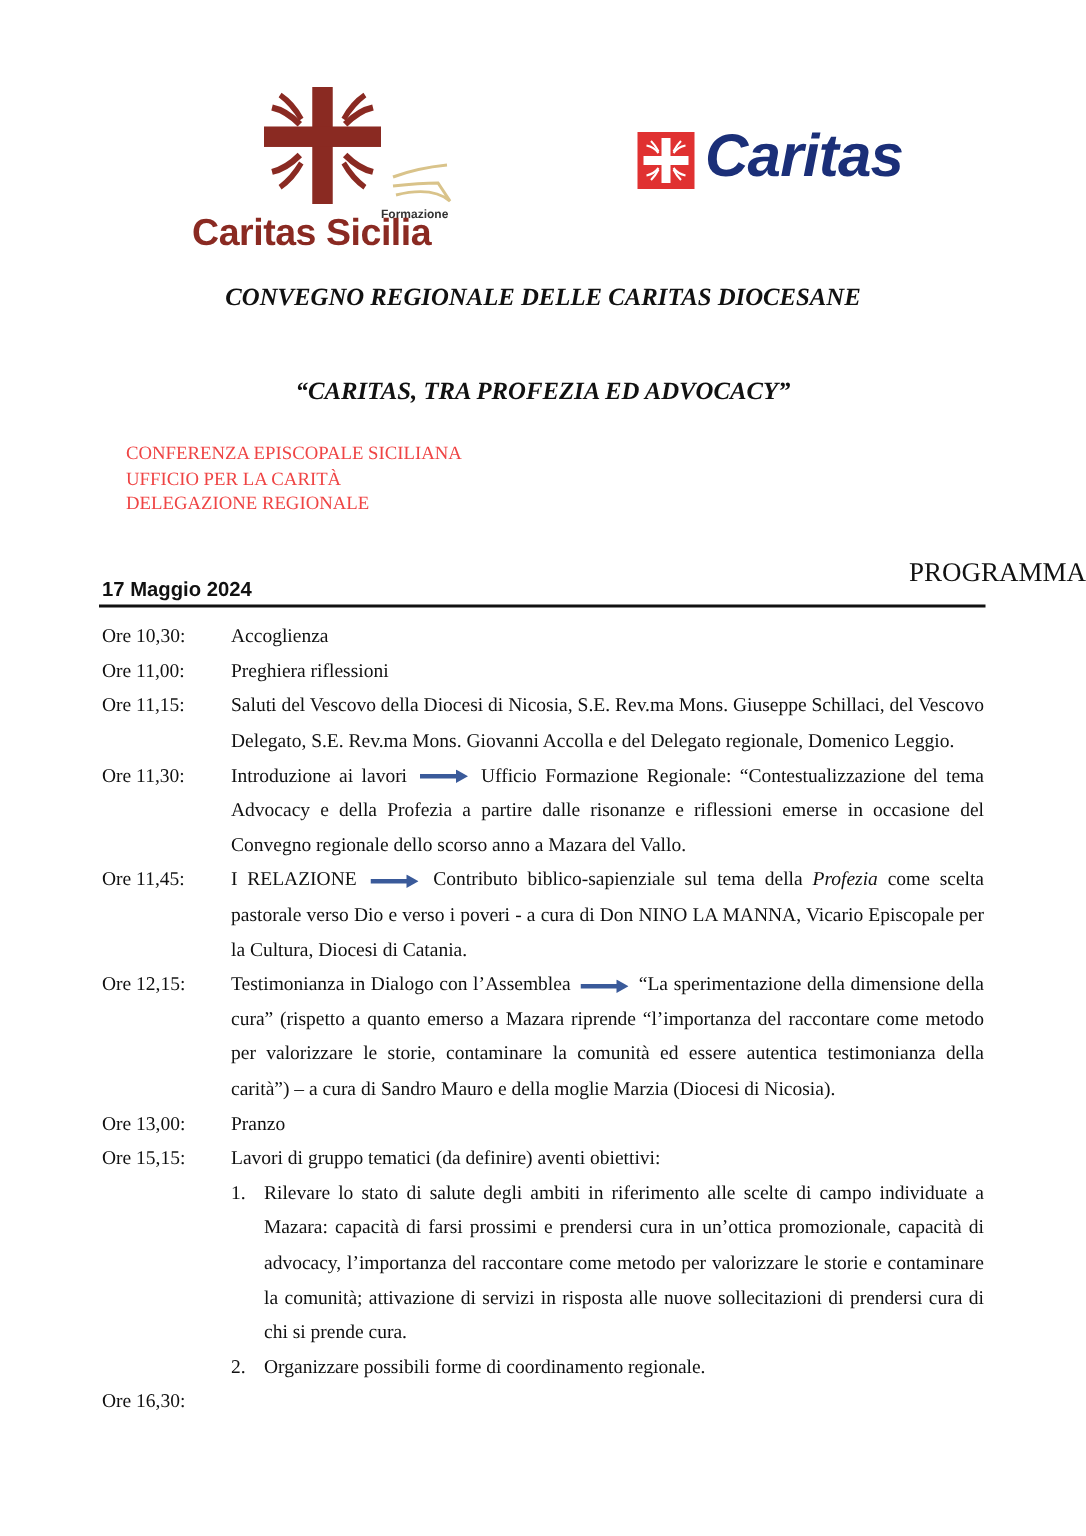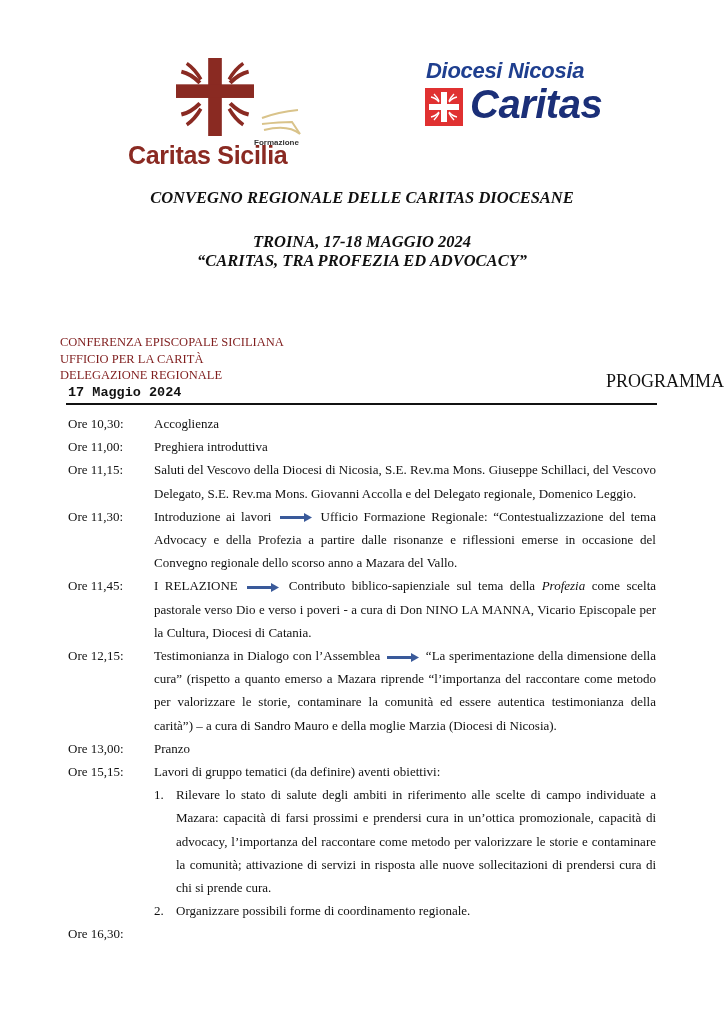--- a/index.html
+++ b/index.html
@@ -18,25 +18,25 @@
   .logo-right .badge { position: absolute; left: 5px; top: 30px; width: 38px; height: 38px; background: #e03131; }
   .logo-right .badge svg { width: 38px; height: 38px; }
   .logo-right .car { position: absolute; left: 50px; top: 24px; font-family: "Liberation Sans", sans-serif; font-weight: bold; font-style: italic; font-size: 40px; color: #1b2f78; white-space: nowrap; letter-spacing: -0.5px; }
 
   
   .title { position: absolute; left: 0; width: 724px; text-align: center; font-family: Liberation Serif, serif; font-weight: bold; font-style: italic; font-size: 16.5px; color: #111; white-space: nowrap; }
   .t1 { top: 188px; }
   .t2 { top: 232px; }
   .t3 { top: 251px; }
 
-  .org { position: absolute; left: 60px; top: 294px; font-family: "Liberation Serif", serif; font-size: 12.5px; line-height: 16.5px; color: #7f1d1d; margin-top: 40px; }
+  .org { position: absolute; left: 84px; top: 294px; font-family: "Liberation Serif", serif; font-size: 12.5px; line-height: 16.5px; color: #ef4444; }
   .org div { white-space: nowrap; }
 
   .prog { position: absolute; left: 0; width: 724px; top: 371px; text-align: right; font-family: "Liberation Serif", serif; font-size: 18px; color: #111; }
-  .date { position: absolute; left: 68px; top: 385px; font-family: Liberation Mono, monospace; font-weight: bold; font-size: 13.5px; color: #111; }
+  .date { position: absolute; left: 68px; top: 385px; font-family: Liberation Sans, sans-serif; font-weight: bold; font-size: 13.5px; color: #111; }
   .rule { position: absolute; left: 66px; top: 403px; width: 591px; height: 2px; background: #111; }
 
   
   .sched { position: absolute; left: 68px; top: 412px; width: 588px; font-family: "Liberation Serif", serif; font-size: 13px; line-height: 23.2px; color: #111; }
   .row { display: flex; }
   .time { width: 86px; flex: none; white-space: nowrap; }
   .desc { flex: 1; text-align: justify; }
   .arrow { display: inline-block; width: 32px; height: 9px; vertical-align: middle; margin: 0 3px; }
   .arrow svg { display: block; }
   .list { margin: 0; padding: 0; list-style: none; }
@@ -67,42 +67,40 @@
       </g>
     </svg>
     <svg class="wings" viewBox="0 0 42 28">
       <path d="M2 10 Q18 4 38 2 M2 16 Q20 14 32 14 L40 26 Q28 16 4 22" fill="none" stroke="#d9c38a" stroke-width="2"></path>
     </svg>
     <div class="deleg">Formazione</div>
     <div class="name">Caritas Sicilia</div>
   </div>
 
   <div class="logo-right">
-    <div class="dn">Diocesi Nicosia</div>
     <div class="badge">
       <svg viewBox="0 0 38 38">
         <rect x="16" y="4" width="6" height="30" fill="#fff"></rect>
         <rect x="4" y="16" width="30" height="6" fill="#fff"></rect>
         <g stroke="#fff" stroke-width="1.4" fill="none">
           <path d="M6 9 q5 1 8 5"></path>
             <path d="M9 6 q3 3 5 7"></path>
           <path d="M32 9 q-5 1 -8 5"></path>
             <path d="M29 6 q-3 3 -5 7"></path>
           <path d="M6 29 q5 -1 8 -5"></path>
             <path d="M9 32 q3 -3 5 -7"></path>
           <path d="M32 29 q-5 -1 -8 -5"></path>
             <path d="M29 32 q-3 -3 -5 -7"></path>
         </g>
       </svg>
     </div>
     <div class="car">Caritas</div>
   </div>
 
   <div class="title t1">CONVEGNO REGIONALE DELLE CARITAS DIOCESANE</div>
-  <div class="title t2">TROINA, 17-18 MAGGIO 2024</div>
   <div class="title t3">“CARITAS, TRA PROFEZIA ED ADVOCACY”</div>
 
   <div class="org">
     <div>CONFERENZA EPISCOPALE SICILIANA</div>
     <div>UFFICIO PER LA CARITÀ</div>
     <div>DELEGAZIONE REGIONALE</div>
   </div>
 
   <div class="prog">PROGRAMMA</div>
   <div class="date">17 Maggio 2024</div>
@@ -110,21 +108,21 @@
 
   <div class="sched">
 
     <div class="row">
       <div class="time">Ore 10,30:</div>
       <div class="desc">Accoglienza</div>
     </div>
 
     <div class="row">
       <div class="time">Ore 11,00:</div>
-      <div class="desc">Preghiera introduttiva</div>
+      <div class="desc">Preghiera riflessioni</div>
     </div>
 
     <div class="row">
       <div class="time">Ore 11,15:</div>
       <div class="desc">Saluti del Vescovo della Diocesi di Nicosia, S.E. Rev.ma Mons. Giuseppe Schillaci, del Vescovo Delegato, S.E. Rev.ma Mons. Giovanni Accolla e del Delegato regionale, Domenico Leggio.</div>
     </div>
 
     <div class="row">
       <div class="time">Ore 11,30:</div>
       <div class="desc">

